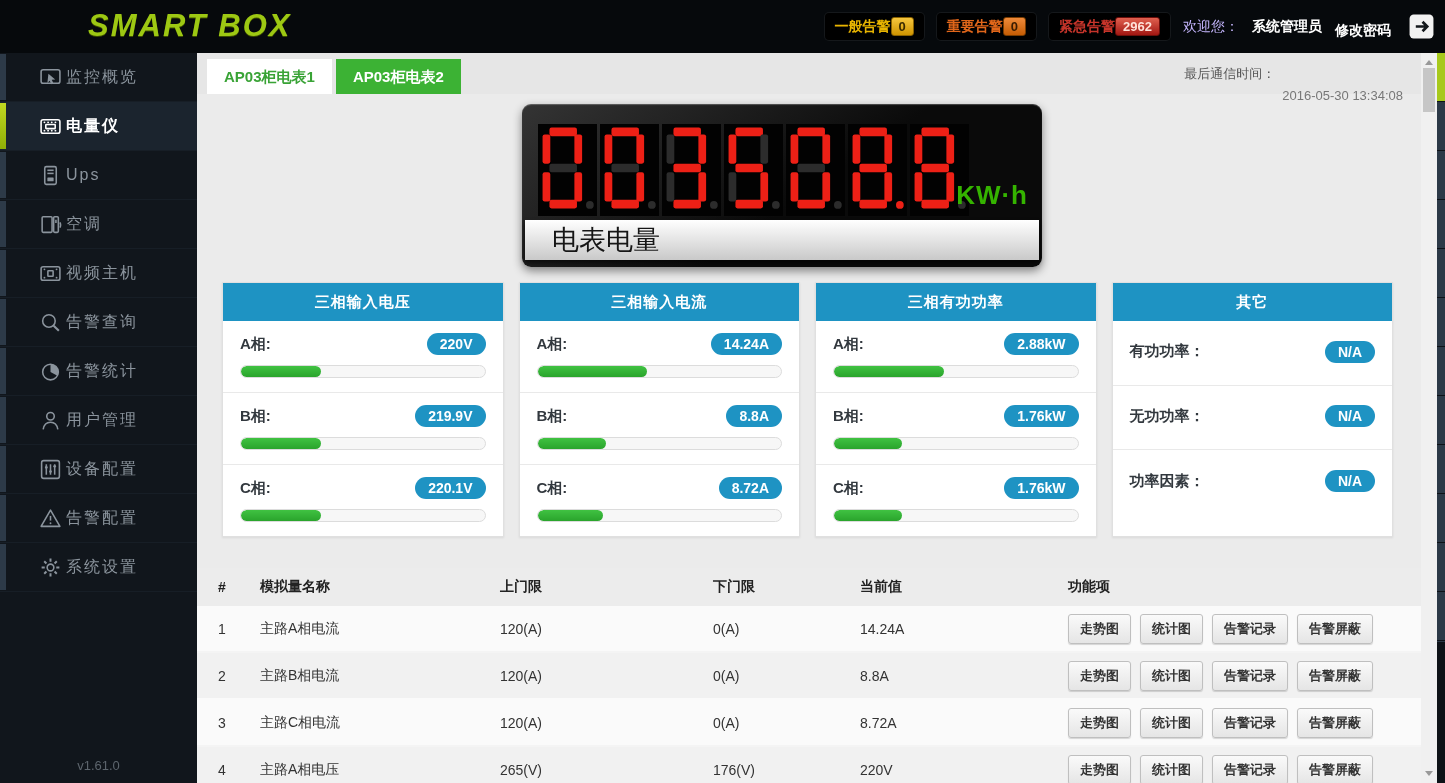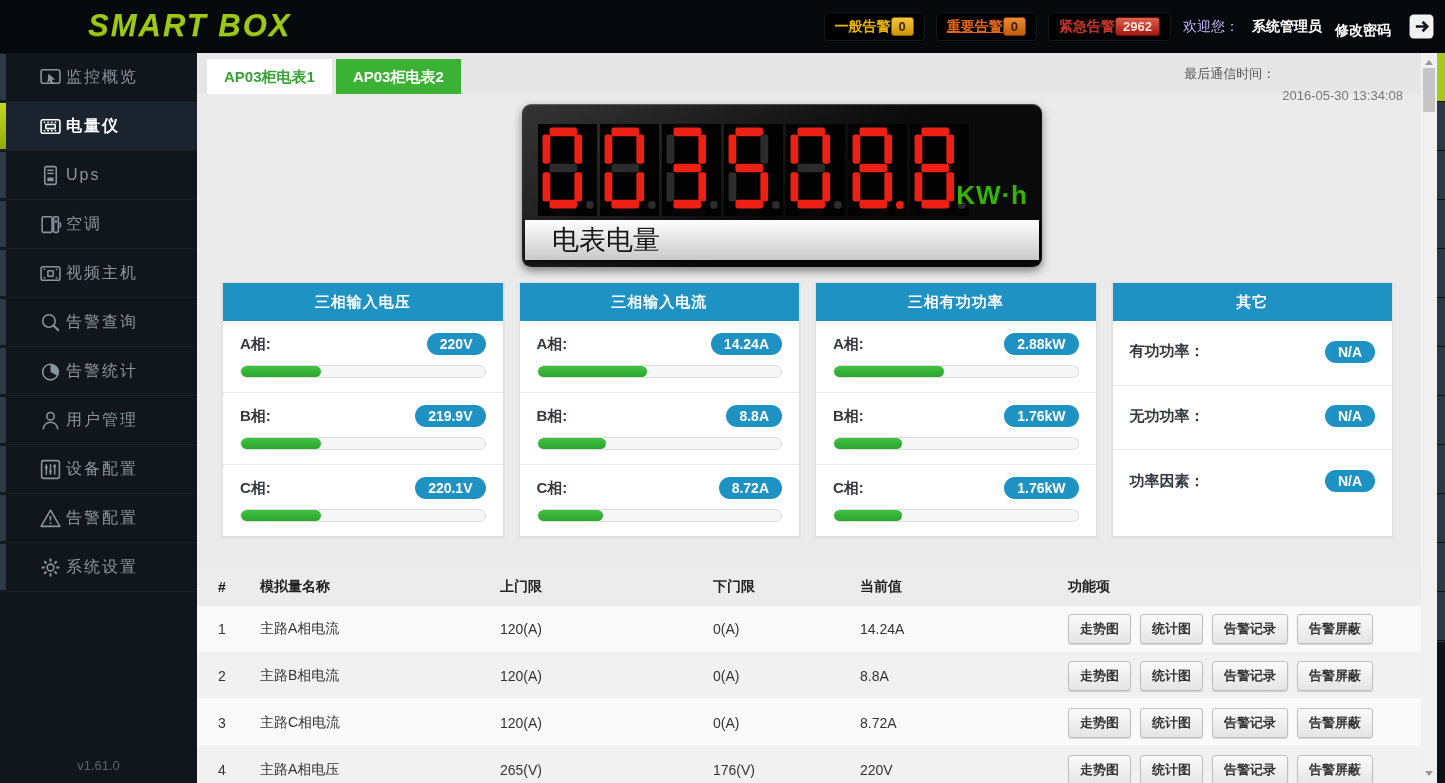--- a/index.html
+++ b/index.html
@@ -10,21 +10,21 @@
   .topbar { position:absolute; left:0; top:0; width:100%; height:53px; background:#06090c; z-index:10; }
   .logo { position:absolute; left:88px; top:8px; font-size:31px; font-weight:bold; font-style:italic;
           letter-spacing:2px; color:#9dc813; text-shadow:0 1px 0 #3c4d00; }
   .topbar-right { position:absolute; right:10px; top:0; height:53px; display:flex; align-items:center; gap:13px; }
   .alarm-badge { display:flex; align-items:flex-end; gap:0; background:#000; border-radius:4px; padding:4px 10px;
                  box-shadow:0 0 0 1px #15181b; cursor:pointer; }
   .alarm-label { font-size:14px; font-weight:bold; }
   .alarm-count { font-size:13px; font-weight:bold; border-radius:3px; padding:1px 7px; border:1px solid #000; }
   .alarm-badge.general .alarm-label { color:#e8b400; }
   .alarm-badge.general .alarm-count { background:linear-gradient(#f6c63e,#cf9400); border-color:#8a6200; color:#3a2a00; }
-  .alarm-badge.important .alarm-label { color:#e0661a;text-decoration:underline; }
+  .alarm-badge.important .alarm-label { color:#e0661a; }
   .alarm-badge.important .alarm-count { background:linear-gradient(#ef8a3a,#c65d04); border-color:#7a3c00; color:#3a1c00; }
   .alarm-badge.urgent .alarm-label { color:#c5342a; }
   .alarm-badge.urgent .alarm-count { background:linear-gradient(#e0604f,#a21712); border-color:#6d0e0a; color:#ffe3da; }
   .welcome-label { color:#c4b5fd; font-size:14px; }
   .username { color:#fff; font-weight:bold; font-size:14px; }
   .change-password { color:#fff; font-weight:bold; font-size:14px; cursor:pointer;margin-top:8px; }
   .logout { display:flex; margin-left:4px; cursor:pointer; }
 
   
   .sidebar { position:absolute; left:0; top:53px; bottom:0; width:197px; background:#11161c; z-index:5; }

